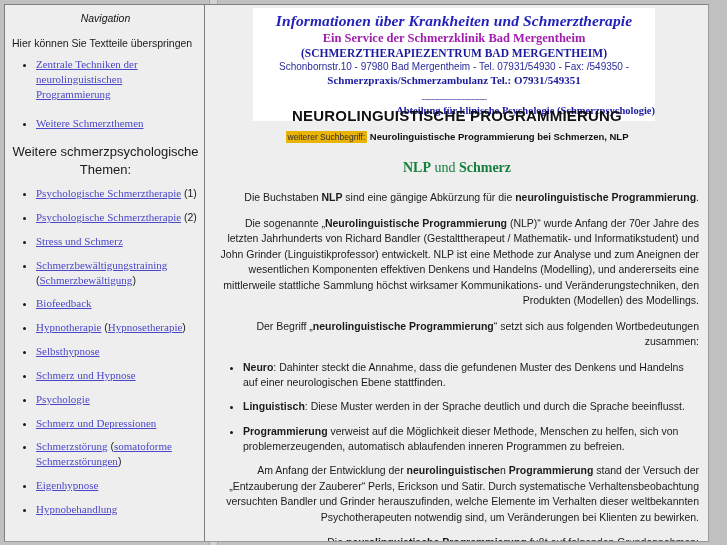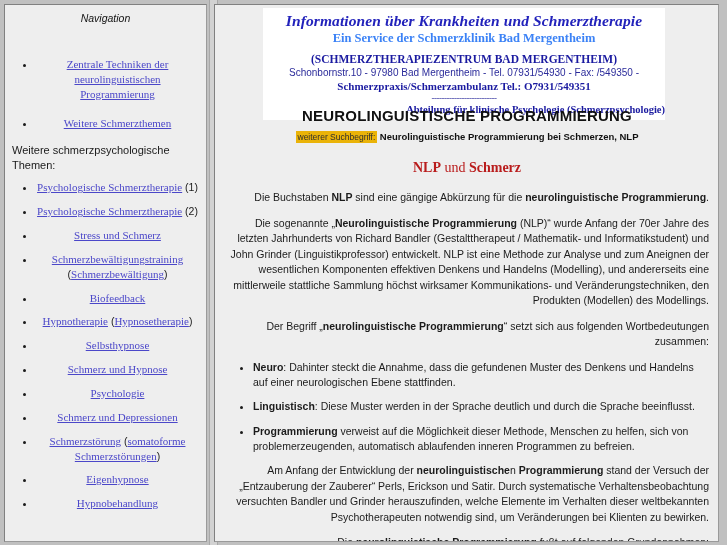--- a/index.html
+++ b/index.html
@@ -36,21 +36,21 @@
   }
   #frame-divider {
     position: absolute;
     left: 209px; top: 0px;
     width: 7px; height: 545px;
     background: #d2d2d2;
     border-left: 1px solid #a8a8a8;
     border-right: 1px solid #a8a8a8;
   }
   #right-frame {
-    left: 214px; top: 4px;
+    left: 204px; top: 4px;
     width: 505px; height: 538px;
     border: 1px solid #9a9a9a;
     border-top-color: #808080;
     border-left-color: #808080;
     background: #eeeeee;
     text-decoration: underline;
   }
 
   
   .nav-inner {
@@ -72,32 +72,32 @@
     line-height: 1.42;
   }
   ul.navlist {
     list-style: disc;
     margin: 6px 0 8px 0;
     padding-left: 24px;
   }
   ul.navlist li {
     margin: 0 0 12px 0;
     line-height: 1.35;
-    text-align: center;
   }
   ul.navlist.tight li { margin-bottom: 9px; }
   a.nl {
     color: #4b47c9;
     text-decoration: underline;
     font-family: "Liberation Serif", serif;
     font-size: 11px;
   }
   .nav-sub {
     margin: 10px 0 2px 0;
-    font-size: 11px;
+    font-size: 13px;
+    text-align: center;
   }
   .plain {
     font-family: "Liberation Sans", sans-serif;
     color: #1a1a1a;
     font-size: 10.5px;
   }
 
   
   .content {
     padding: 0;
@@ -119,40 +119,40 @@
     font-style: italic;
     font-weight: bold;
     font-size: 15.5px;
     letter-spacing: 0.1px;
     color: #2222bb;
     margin-bottom: 1px;
   }
   .b2 {
     font-weight: bold;
     font-size: 12.5px;
-    color: #3b82f6;
-    margin-bottom: 7px;
+    color: #a21caf;
+    margin-bottom: 1px;
   }
   .b3 {
     font-weight: bold;
     font-size: 11.5px;
     color: #1a1aa0;
     margin-bottom: 2px;
   }
   .b4 {
     font-family: "Liberation Sans", sans-serif;
     font-size: 10px;
     color: #2b2b9a;
     margin-bottom: 2px;
   }
   .b5 {
     font-weight: bold;
     font-size: 11px;
     color: #1a1aa0;
-    margin-bottom: 1px;
+    margin-bottom: 8px;
   }
   .b-rule {
     font-size: 9px;
     color: #2b2b9a;
     letter-spacing: -0.5px;
     margin: 0 0 1px 0;
   }
   .b6 {
     font-weight: bold;
     font-size: 10.5px;
@@ -192,21 +192,21 @@
     font-weight: bold;
     font-size: 9.5px;
     color: #111;
   }
   h2.subtitle {
     text-align: center;
     font-family: "Liberation Serif", serif;
     font-size: 14px;
     font-weight: normal;
     margin: 14px 0 12px 0;
-    color: #b91c1c;
+    color: #15803d;
   }
   h2.subtitle b { font-weight: bold; }
   p.para {
     margin: 0 0 10px 0;
     text-align: right;
     line-height: 1.48;
   }
   ul.bullets {
     margin: 0 0 9px 0;
     padding-left: 28px;
@@ -219,21 +219,21 @@
 <body>
 
 <div id="page">
 
   <div class="frame" id="left-frame">
     <div class="nav-inner">
 
       <div class="nav-title">Navigation</div>
 
       <div class="nav-intro">
-        <br>
+        <span>Hier können Sie Textteile überspringen</span><br>
       </div>
 
       <ul class="navlist">
         <li>
           <a class="nl" href="#">Zentrale Techniken der neurolinguistischen Programmierung</a>
         </li>
         <li style="margin-top:14px;">
           <a class="nl" href="#">Weitere Schmerzthemen</a>
         </li>
       </ul>

